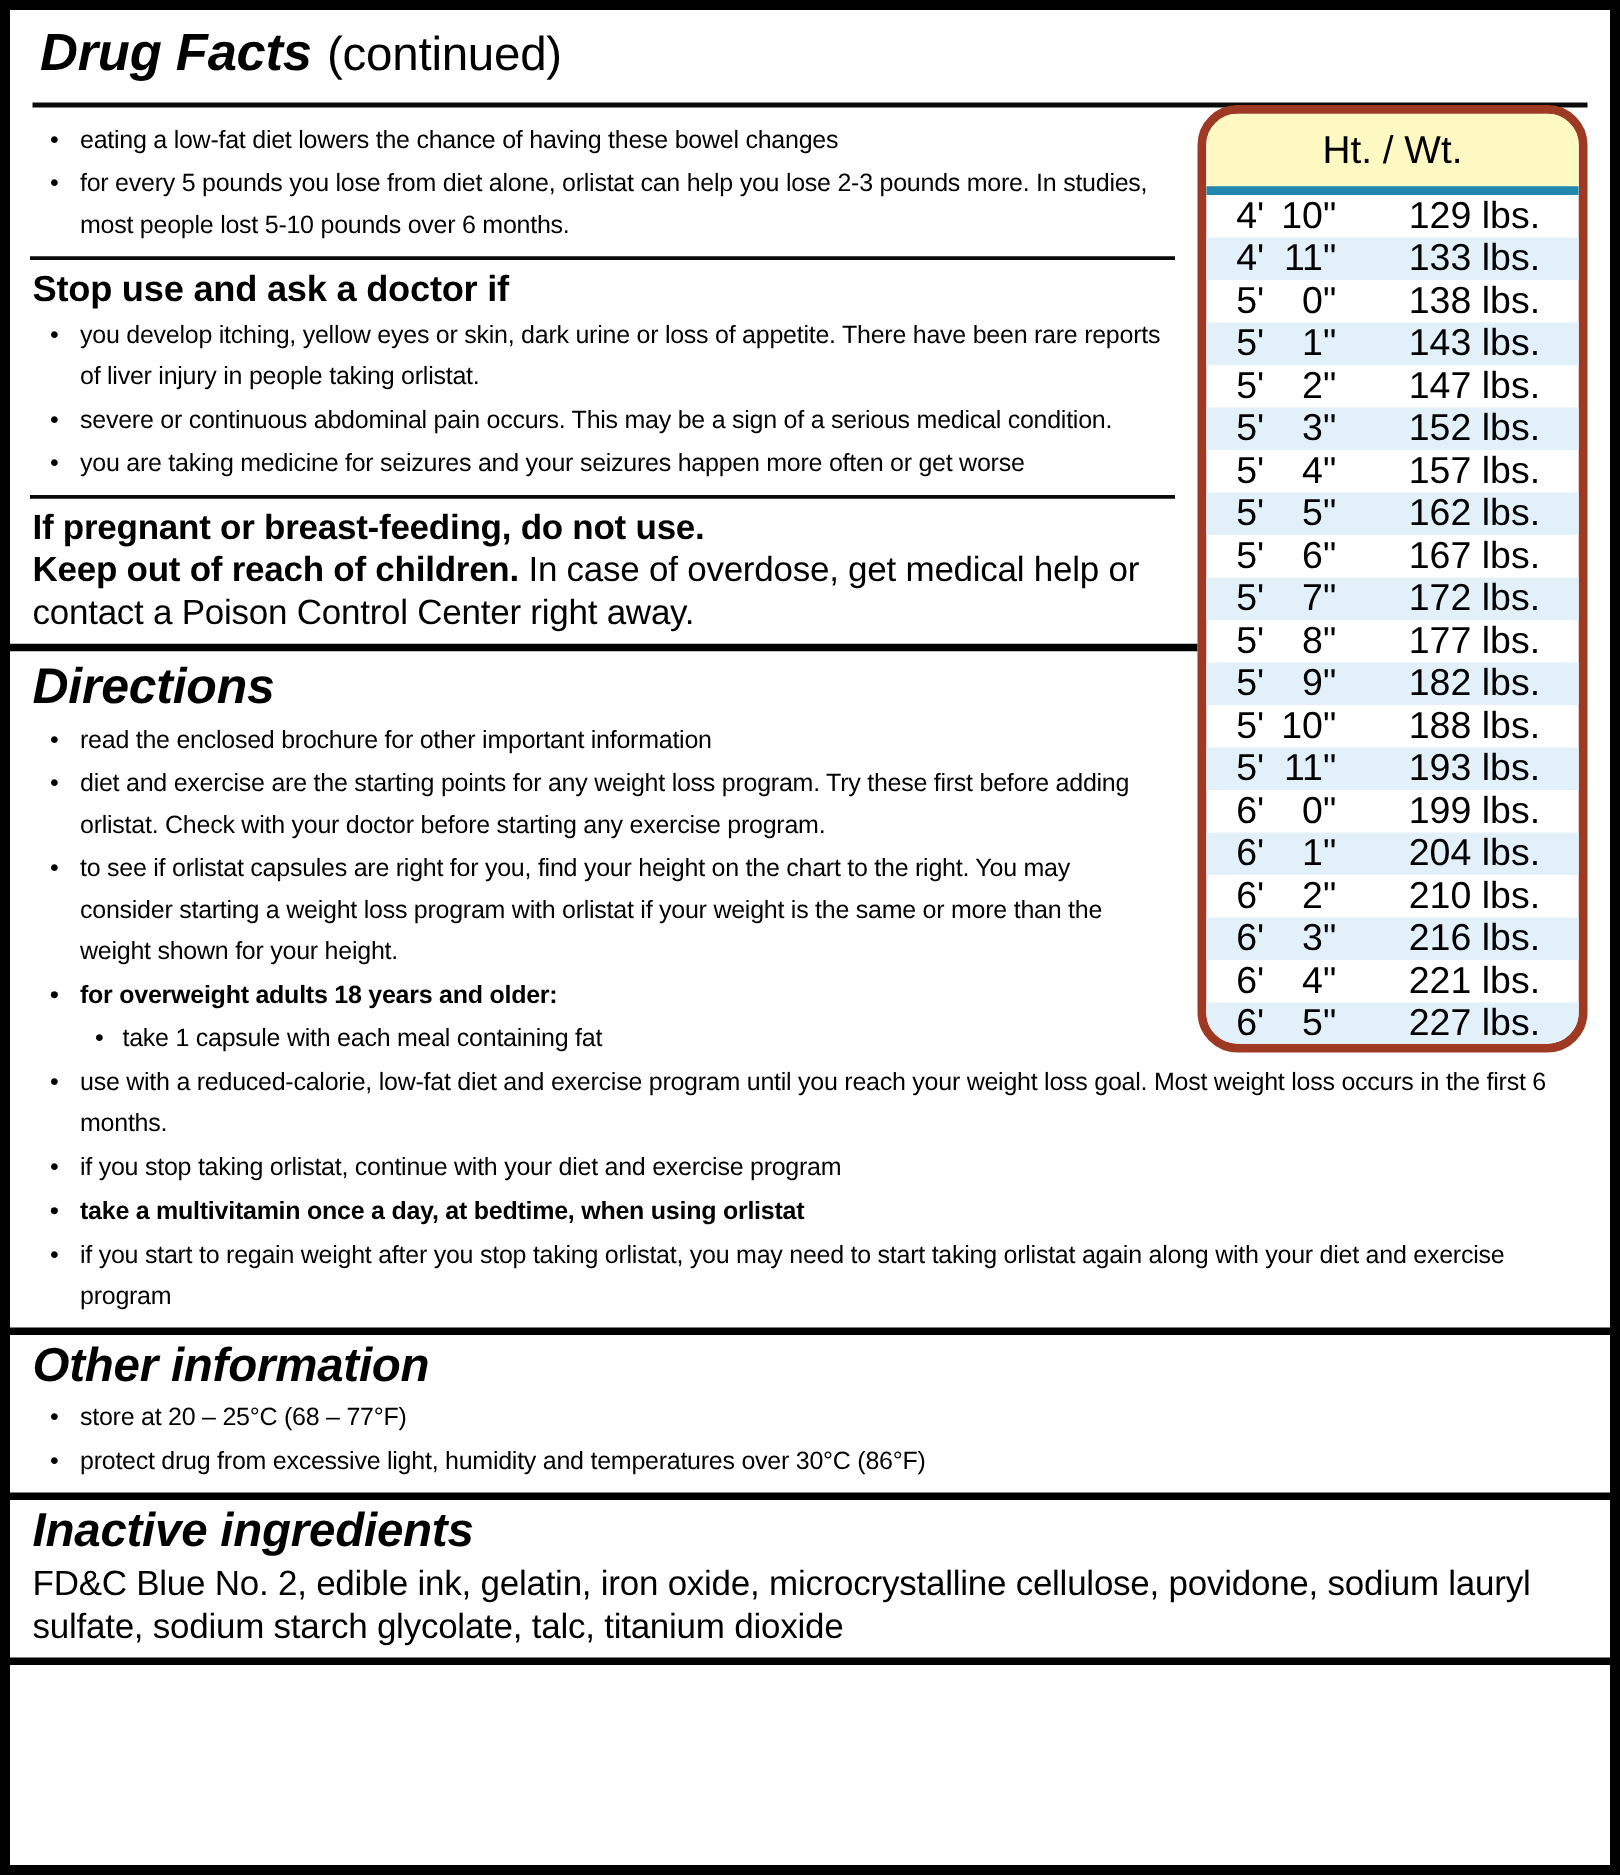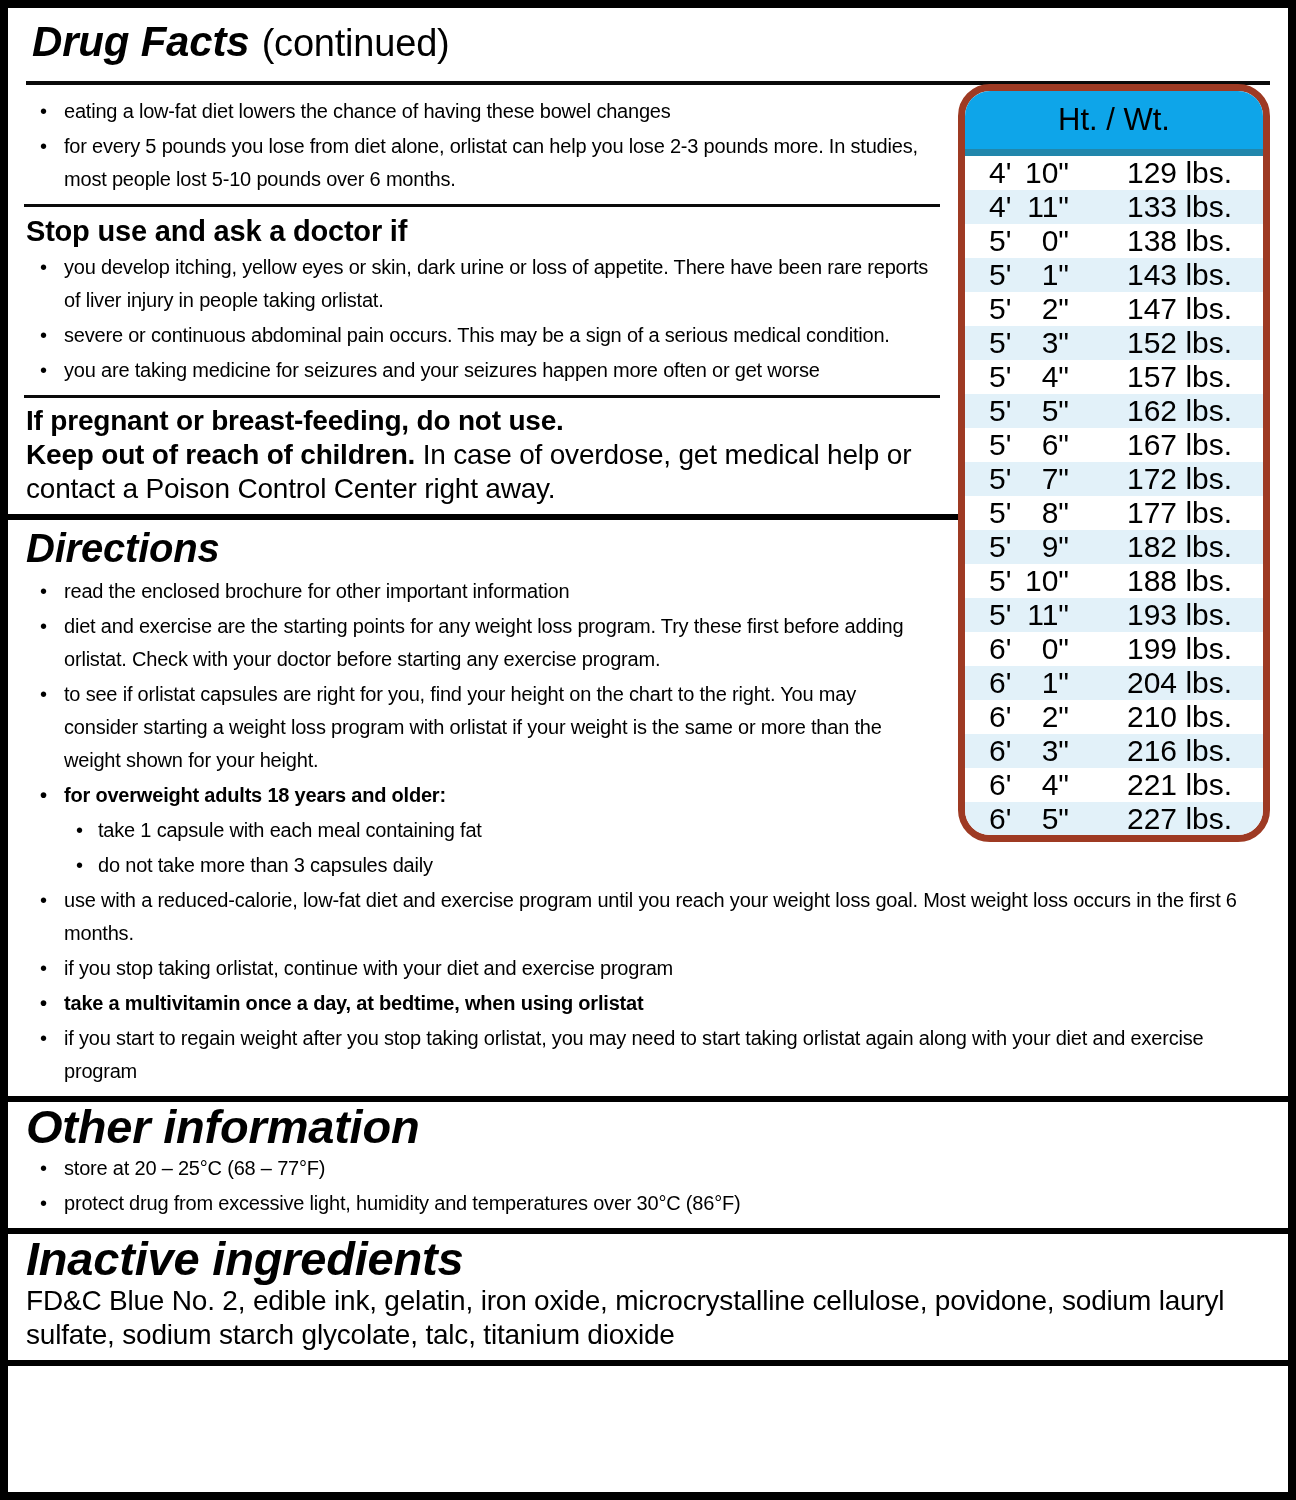--- a/index.html
+++ b/index.html
@@ -34,40 +34,40 @@
   .thin-rule{border-top:3px solid #0a0a0a;margin:8px 0 6px 0;}
 
   .sub-heading{font-size:29px;line-height:37px;font-weight:bold;margin:0 0 1px 2px;}
   .warn-line{font-size:28px;line-height:34px;margin:0 0 0 2px;}
 
   
   .thick-rule{border-top:6px solid #000;margin:8px -16px 0 -16px;}
   .thick-rule-partial{border-top:6px solid #000;width:950px;margin:8px 0 0 -16px;}
 
   .section-head{font-weight:bold;font-style:italic;font-size:40px;line-height:48px;margin:4px 0 3px 2px;}
-  .section-head-sm{font-weight:bold;font-style:italic;font-size:47px;line-height:46px;margin:2px 0 2px 2px;}
+  .section-head-sm{font-weight:bold;font-style:italic;font-size:38px;line-height:46px;margin:2px 0 2px 2px;}
 
   .float-spacer{float:right;width:352px;height:250px;}
 
   .plain-par{font-size:28px;line-height:34px;margin:0 0 4px 2px;}
 
   
   .htwt{
     position:absolute;top:76px;left:950px;
     width:312px;height:758px;
     box-sizing:border-box;
     border:7px solid #9e3a23;
     border-radius:32px;
     background:#fff;
     overflow:hidden;
     letter-spacing:0;
   }
   .htwt-header{
     height:58px;
-    background:#0ea5e9;
+    background:#fef9c3;
     border-bottom:7px solid #2187ac;
     display:flex;align-items:center;justify-content:center;
     font-size:31px;
   }
   .htwt-rows{display:flex;flex-direction:column;height:679px;}
   .trow{flex:1;display:flex;align-items:center;padding-left:24px;font-size:30px;}
   .trow:nth-child(even){background:#e2f1f9;}
   .tft{display:inline-block;width:32px;}
   .tin{display:inline-block;width:48px;text-align:right;}
   .twt{margin-left:58px;}
@@ -219,21 +219,20 @@
     <hr class="thick-rule-partial">
 
     <div>
       <div class="float-spacer"></div>
       <div class="section-head">Directions</div>
       <div class="bullet">read the enclosed brochure for other important information</div>
       <div class="bullet">diet and exercise are the starting points for any weight loss program. Try these first before adding orlistat. Check with your doctor before starting any exercise program.</div>
       <div class="bullet">to see if orlistat capsules are right for you, find your height on the chart to the right. You may consider starting a weight loss program with orlistat if your weight is the same or more than the weight shown for your height.</div>
       <div class="bullet bold">for overweight adults 18 years and older:</div>
       <div class="bullet sub-bullet">take 1 capsule with each meal containing fat</div>
-      <div class="bullet sub-bullet">do not take more than 3 capsules daily</div>
       <div class="bullet">use with a reduced-calorie, low-fat diet and exercise program until you reach your weight loss goal. Most weight loss occurs in the first 6 months.</div>
       <div class="bullet">if you stop taking orlistat, continue with your diet and exercise program</div>
       <div class="bullet bold">take a multivitamin once a day, at bedtime, when using orlistat</div>
       <div class="bullet">if you start to regain weight after you stop taking orlistat, you may need to start taking orlistat again along with your diet and exercise program</div>
     </div>
 
     <hr class="thick-rule">
 
     <div>
       <div class="section-head-sm">Other information</div>

